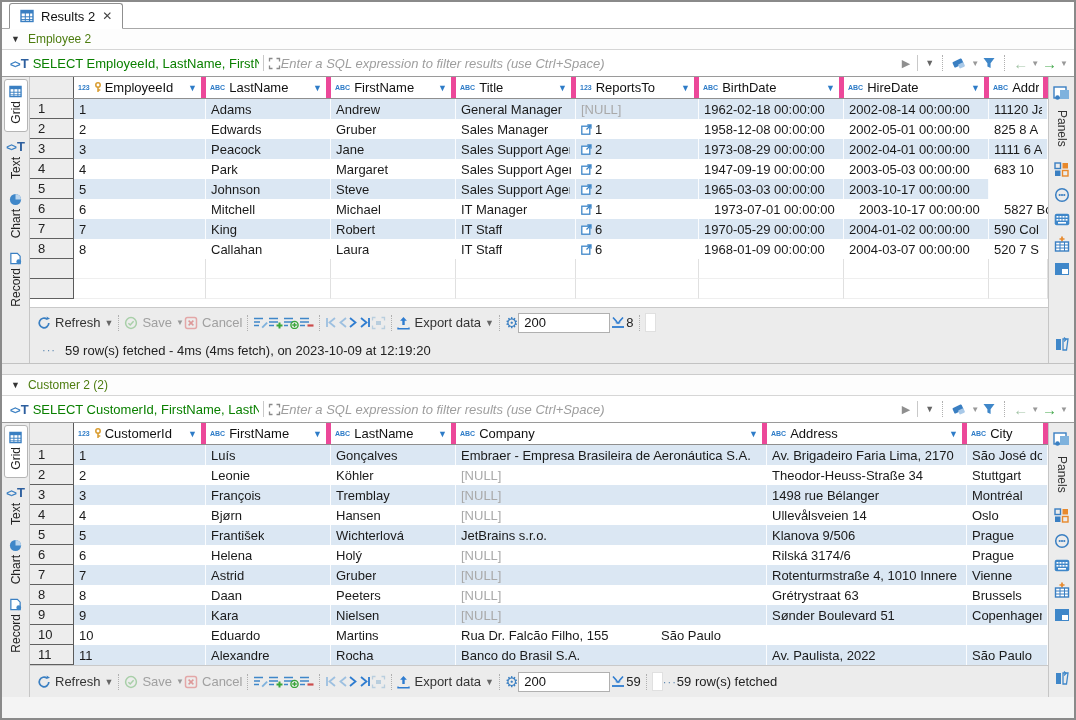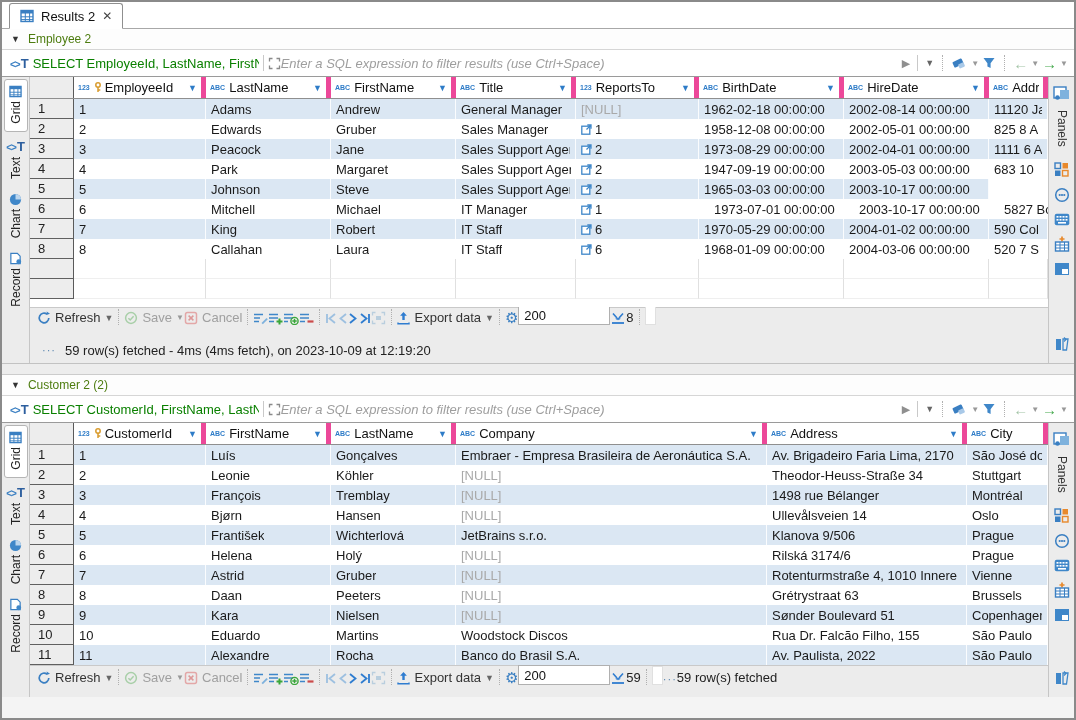--- a/index.html
+++ b/index.html
@@ -61,21 +61,21 @@
   .grid-row { display:flex; height:20px; }
   .grid-row.stripe .cell { background:#dbe7f3; border-right:1px solid rgba(255,255,255,.85); }
   .cell { padding:0 5px; line-height:19px; overflow:hidden; white-space:nowrap; flex:0 0 auto; display:flex; align-items:center; gap:3px; }
   .cellv { overflow:hidden; white-space:nowrap; }
   .nullv .cellv { color:#a9a9a9; }
   .gutter-cell { background:#ededed; border-right:1px solid #5a5a5a; border-bottom:1px solid #606060; padding-left:8px; line-height:19px; color:#222; flex:0 0 auto; overflow:hidden; }
   .grid-header .gutter-cell { border-bottom:none; background:#ededed; }
   .grid-row.filler .cell { border-right:1px solid #e0e0e0; border-bottom:1px solid #efefef; }
 
   
-  .btoolbar { background:#ececec; border-top:1px solid #c9c9c9; display:flex; align-items:flex-end; padding:12px 7px; flex:0 0 auto; }
+  .btoolbar { background:#ececec; border-top:1px solid #c9c9c9; display:flex; align-items:center; padding:0 7px; flex:0 0 auto; }
   .btoolbar.emp { height:30px; }
   .btoolbar.cus { height:32px; }
   .tbtn { display:inline-flex; align-items:center; gap:4px; color:#333; }
   .tbtn.dis { color:#a0a0a0; }
   .fetchinput { width:92px; height:20px; border:1px solid #b0b0b0; background:#fff; font:13px "Liberation Sans", sans-serif; padding:0 5px; color:#111; }
   .countlbl { color:#222; }
   .gearico { color:#3a7fc2; font-size:15px; line-height:1; }
   .whitebox { width:11px; height:19px; background:#fff; border:1px solid #e0e0e0; }
   .moreico { color:#5b87b0; font-size:11px; letter-spacing:1px; }
 
@@ -475,21 +475,21 @@
                     <rect x="0.8" y="2.2" width="8" height="8" fill="#fff" stroke="#3f87c9" stroke-width="1.3"></rect>
                     <path d="M5.5 5.5L9.6 1.4M6.3 1h3.7v3.7" stroke="#3f87c9" stroke-width="1.3" fill="none"></path>
                   </svg>
                 </span>
                 <span class="cellv">6</span>
               </div>
               <div class="cell" style="width: 145px;">
                 <span class="cellv">1968-01-09 00:00:00</span>
               </div>
               <div class="cell" style="width: 145px;">
-                <span class="cellv">2004-03-06 00:00:00</span>
+                <span class="cellv">2004-03-07 00:00:00</span>
               </div>
               <div class="cell" style="width: 59px;">
                 <span class="cellv">520 7 S</span>
               </div>
             </div>
             <div class="grid-row filler">
               <div class="gutter-cell" style="width: 44px;"></div>
               <div class="cell" style="width: 132px;"></div>
               <div class="cell" style="width: 125px;"></div>
               <div class="cell" style="width: 125px;"></div>
@@ -964,23 +964,20 @@
               <div class="gutter-cell" style="width: 44px;">10</div>
               <div class="cell" style="width: 132px;">
                 <span class="cellv">10</span>
               </div>
               <div class="cell" style="width: 125px;">
                 <span class="cellv">Eduardo</span>
               </div>
               <div class="cell" style="width: 125px;">
                 <span class="cellv">Martins</span>
               </div>
-              <div class="cell" style="width: 311px;">
-                <span class="cellv">Woodstock Discos</span>
-              </div>
               <div class="cell" style="width: 200px;">
                 <span class="cellv">Rua Dr. Falcão Filho, 155</span>
               </div>
               <div class="cell" style="width: 81px;">
                 <span class="cellv">São Paulo</span>
               </div>
             </div>
             <div class="grid-row stripe">
               <div class="gutter-cell" style="width: 44px;">11</div>
               <div class="cell" style="width: 132px;">

